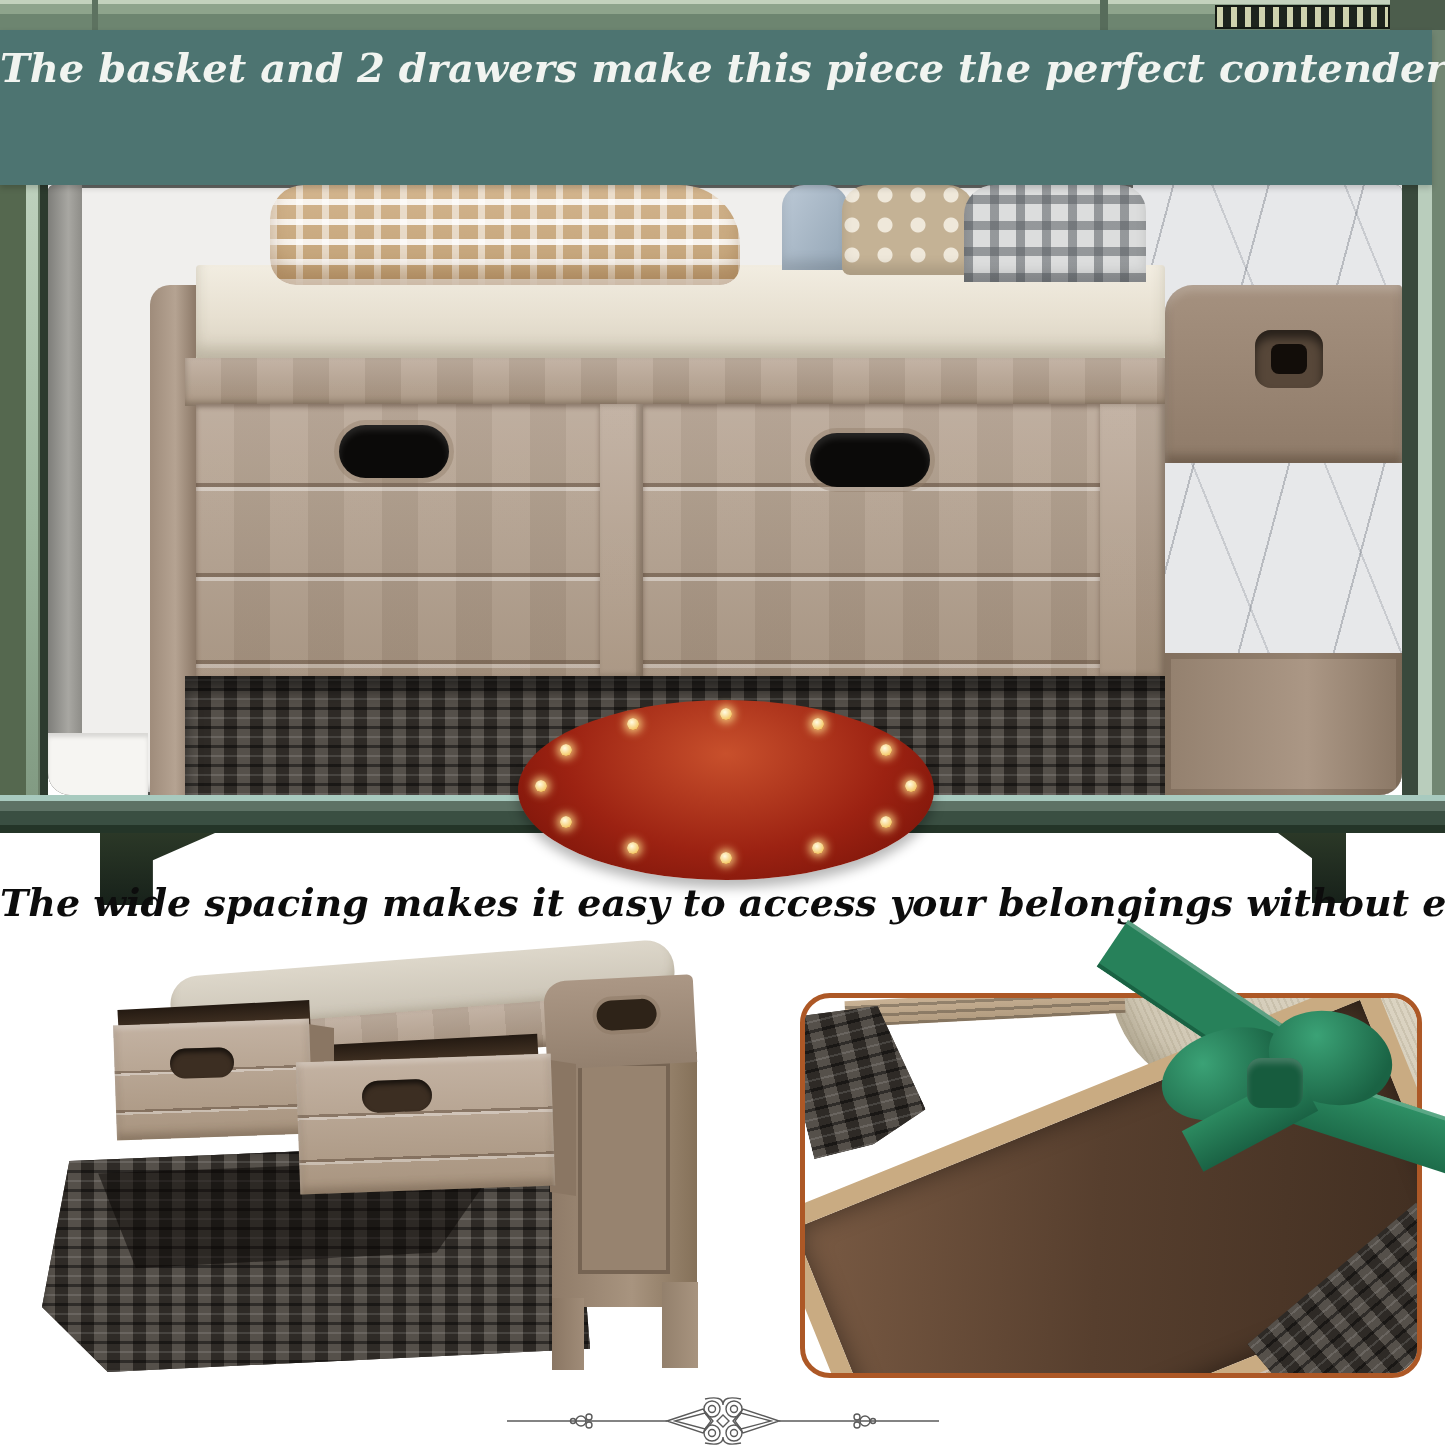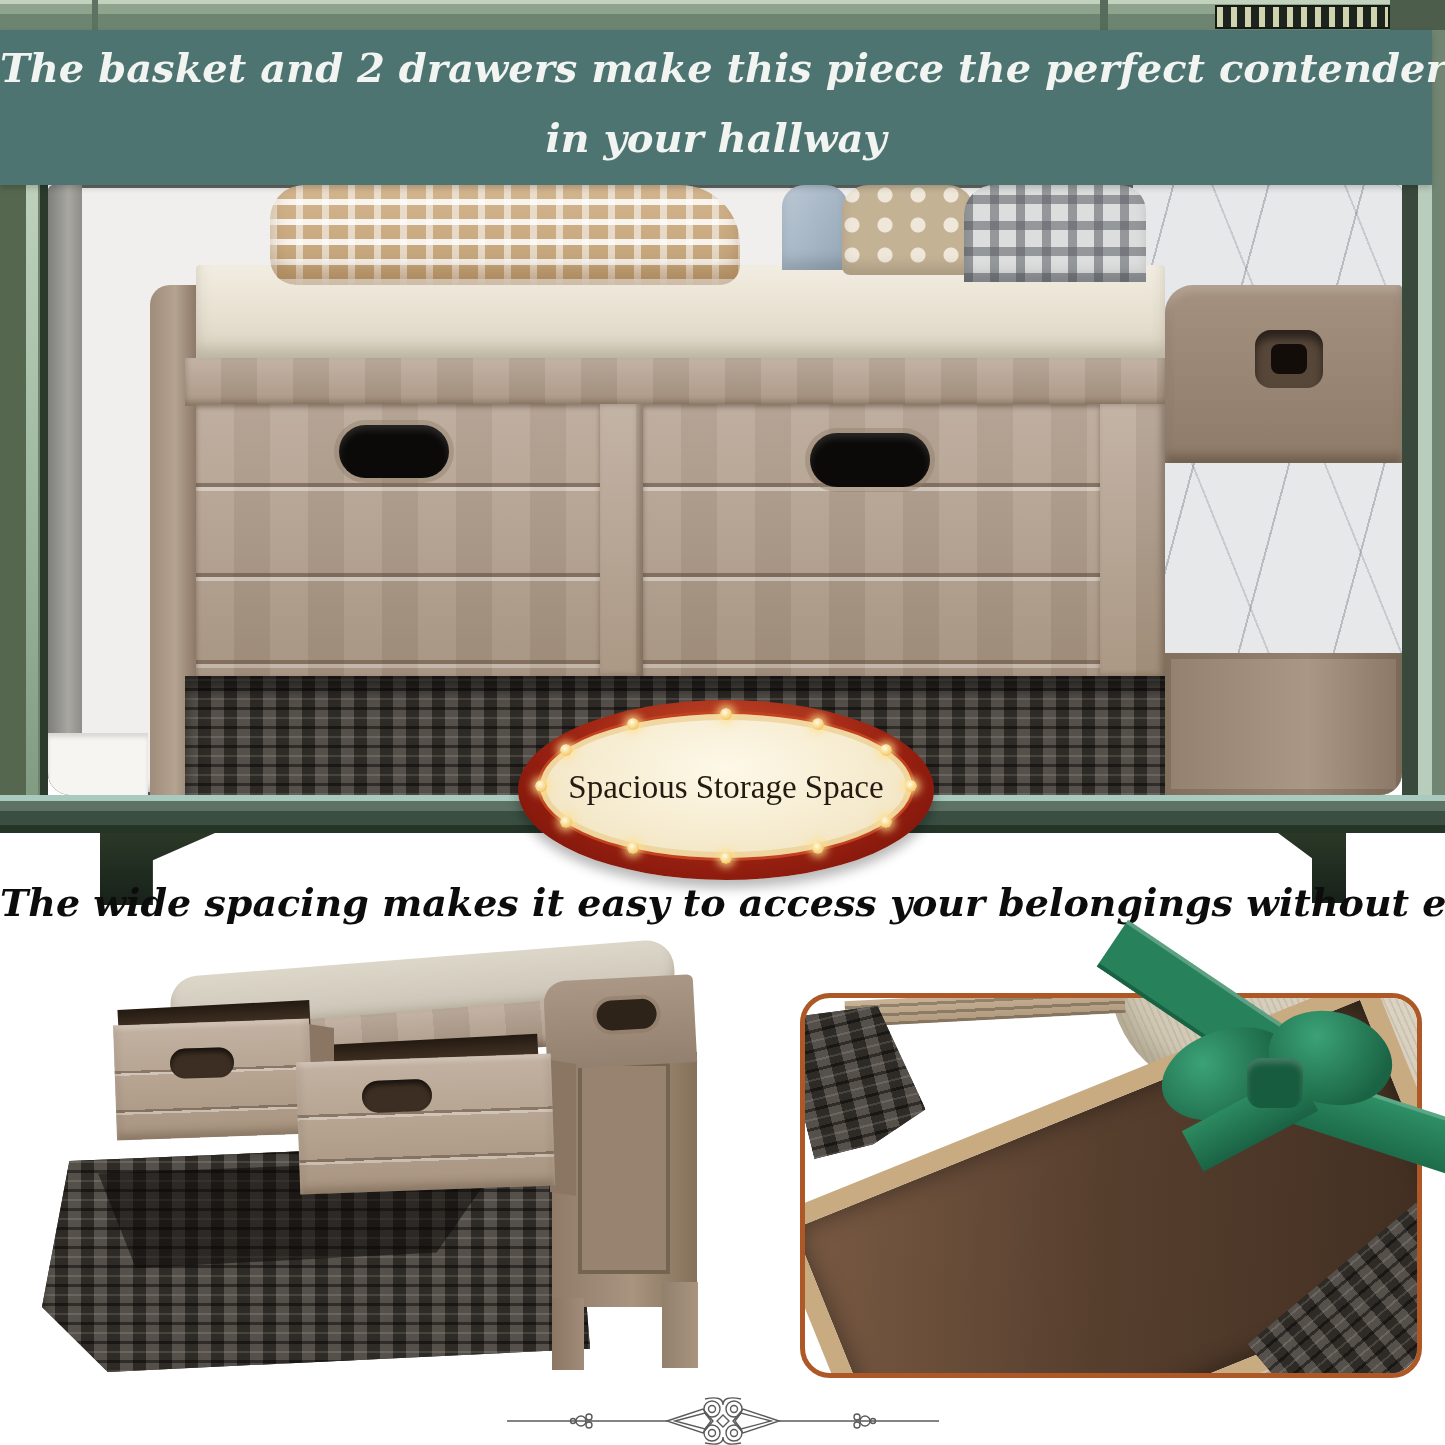--- a/index.html
+++ b/index.html
@@ -250,27 +250,23 @@
     </div>
     <div class="armrest-low"></div>
   </div>
 
   <div class="frame-ledge"></div>
   <div class="foot foot-l"></div>
   <div class="foot foot-r"></div>
 
   <div class="banner">
     <div class="l1">The basket and 2 drawers make this piece the perfect contender for shoe storage</div>
-    <div class="l2">in your hallway</div>
   </div>
 
   <div class="badge-outer"></div>
-  <div class="badge-inner">
-    <div class="badge-label">Spacious Storage Space</div>
-  </div>
   <div class="bulb" style="left:905px;top:780px;"></div>
   <div class="bulb" style="left:880px;top:744px;"></div>
   <div class="bulb" style="left:812px;top:718px;"></div>
   <div class="bulb" style="left:720px;top:708px;"></div>
   <div class="bulb" style="left:627px;top:718px;"></div>
   <div class="bulb" style="left:560px;top:744px;"></div>
   <div class="bulb" style="left:535px;top:780px;"></div>
   <div class="bulb" style="left:560px;top:816px;"></div>
   <div class="bulb" style="left:627px;top:842px;"></div>
   <div class="bulb" style="left:720px;top:852px;"></div>

